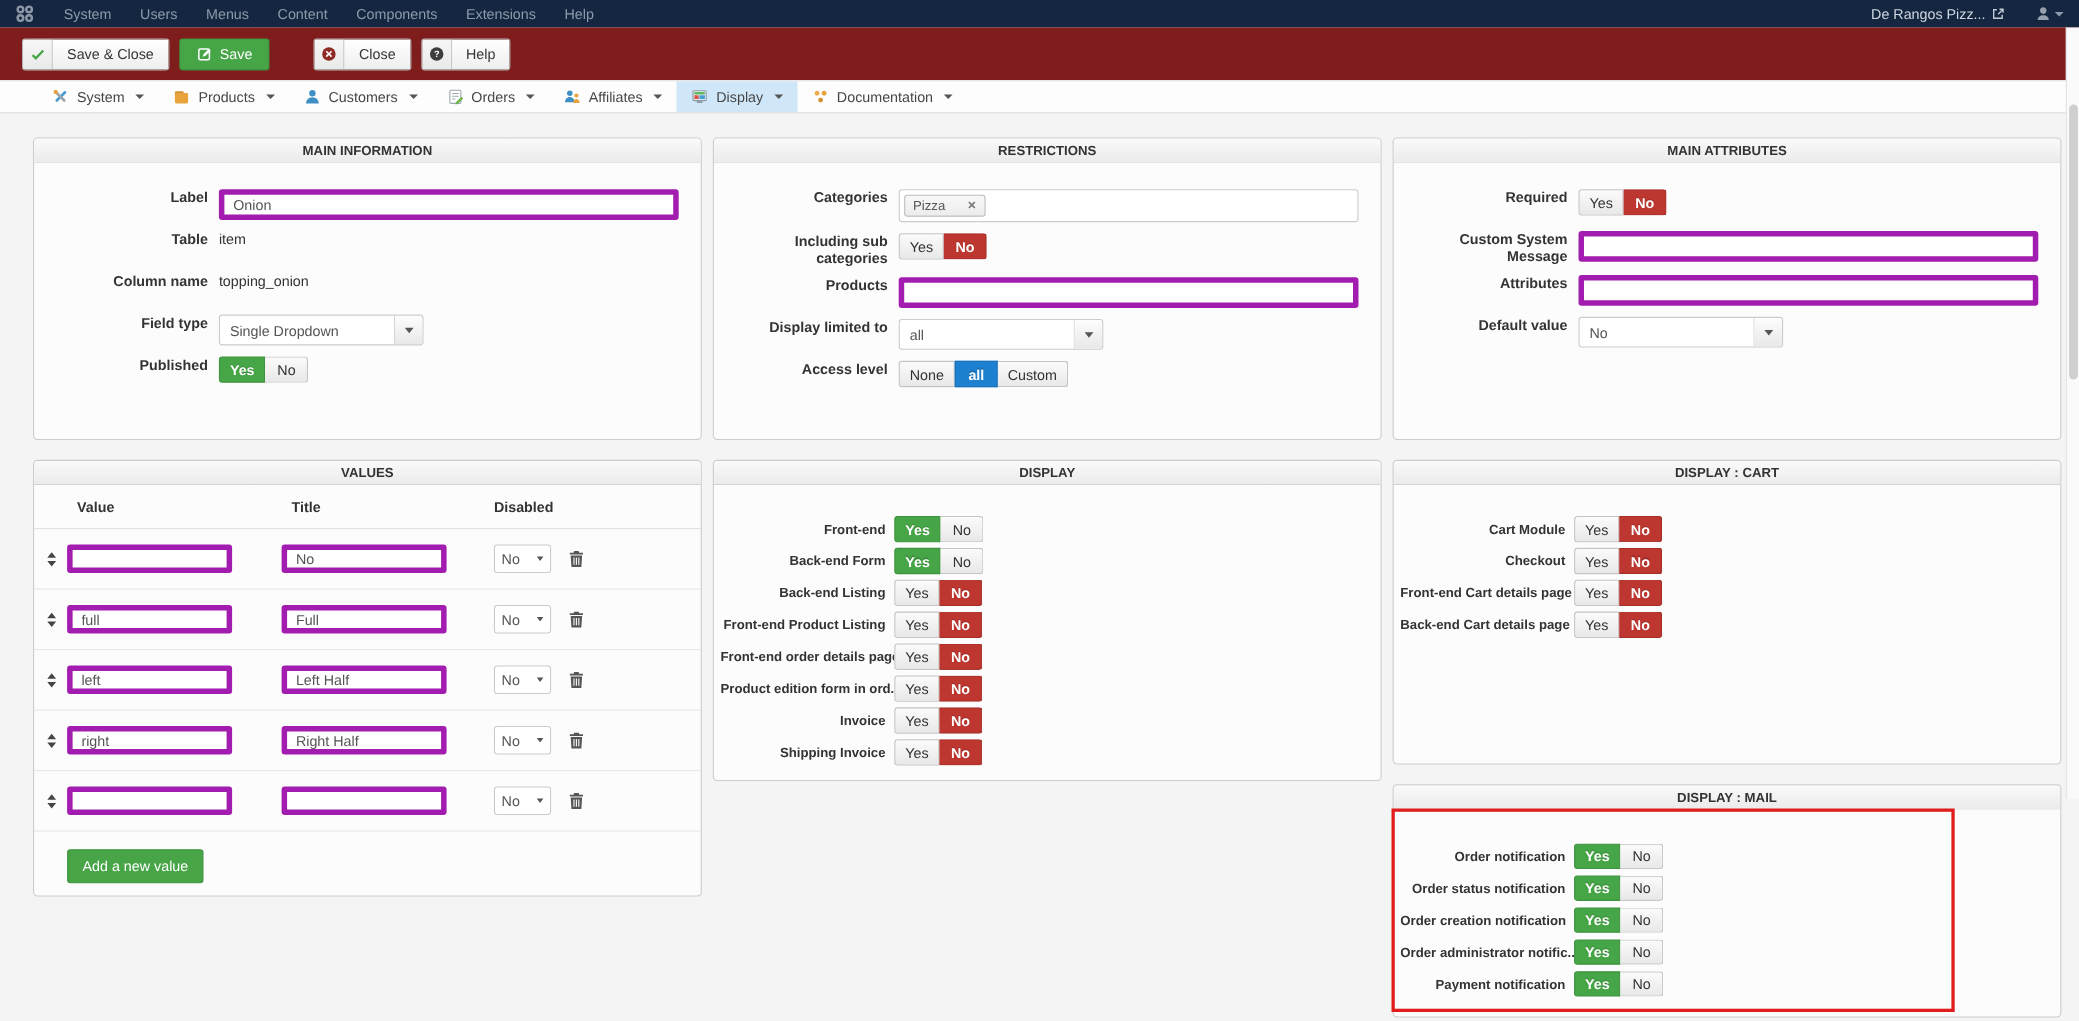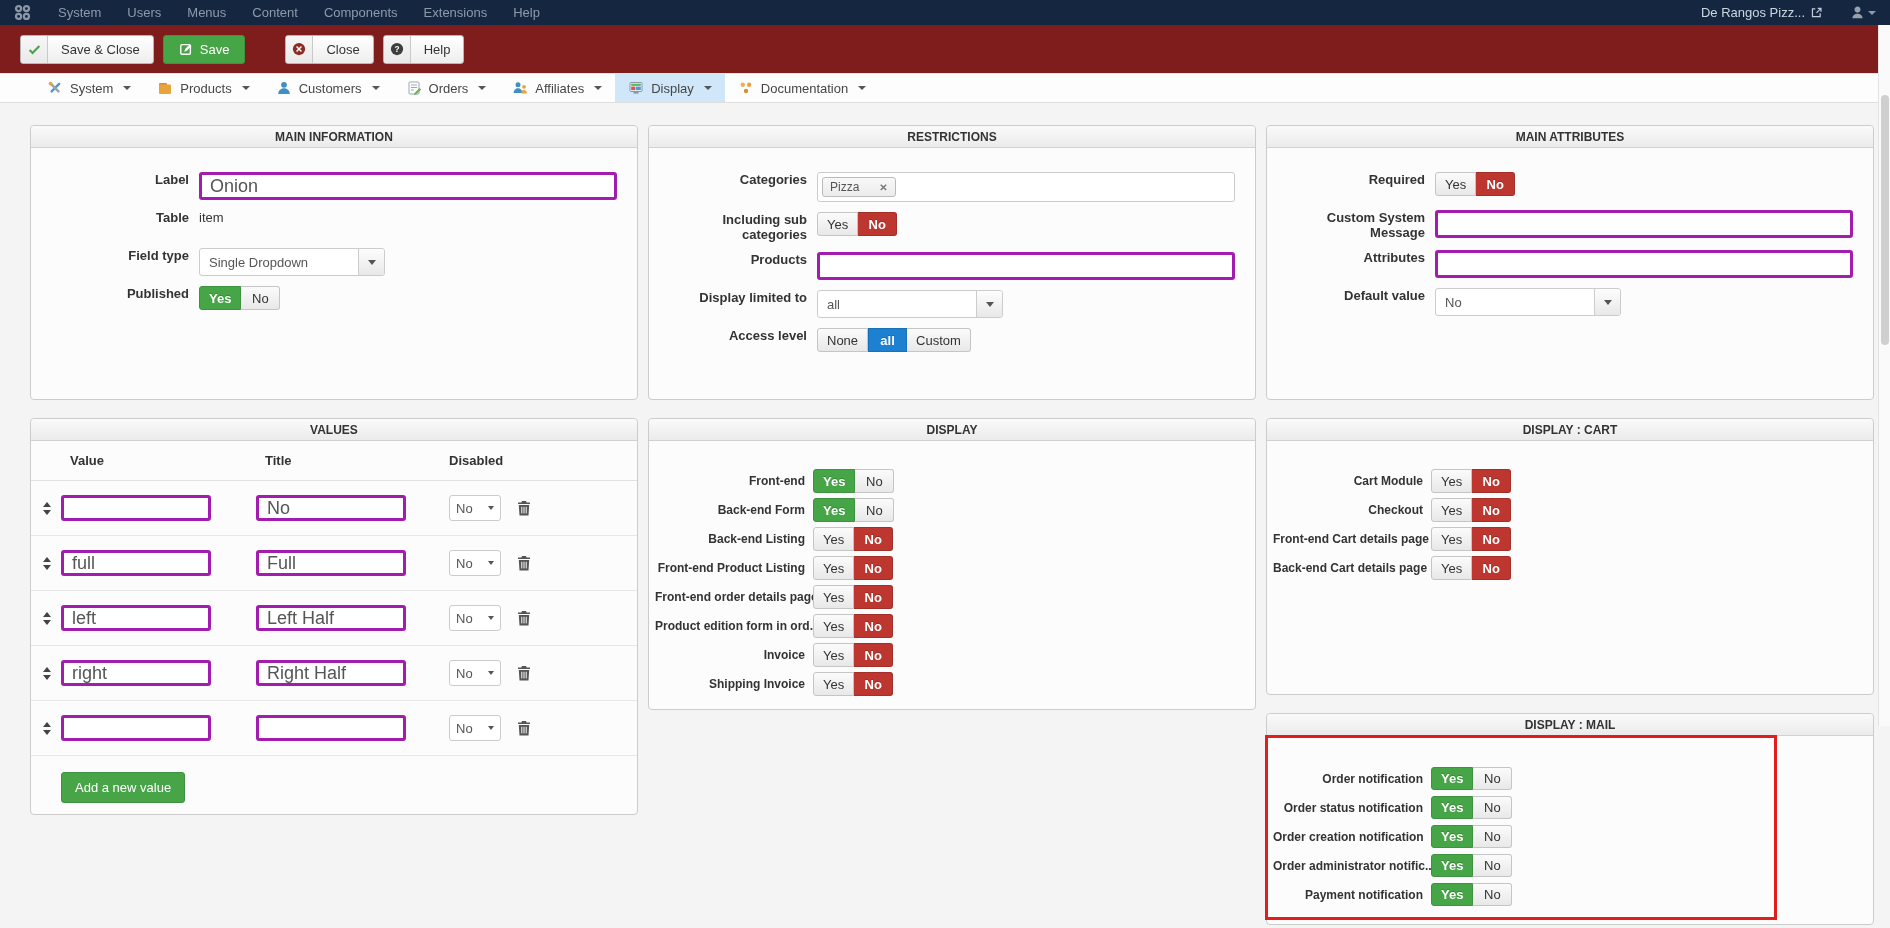--- a/index.html
+++ b/index.html
@@ -49,21 +49,21 @@
   .h275 { height:275px; }
   .h397 { height:397px; }
   .h292 { height:292px; }
   .h277 { height:277px; }
   .h212 { height:212px; }
 
   
   .frow { display:flex; margin-bottom:10px; min-height:28px; }
   .flabel { width:148px; text-align:right; font-weight:bold; color:#333; padding-right:10px; flex-shrink:0; }
   .static-val { color:#333; }
-  .tinput { height:28px; border:3px solid #a21caf; border-radius:3px; background:#fff; padding:0 8px; font-size:18px;
+  .tinput { height:28px; border:5px solid #a21caf; border-radius:3px; background:#fff; padding:0 8px; font-size:13px;
             color:#555; font-family:"Liberation Sans", sans-serif; outline:none; }
   .grow { flex:1; }
 
   .fselect { display:inline-flex; border:1px solid #ccc; border-radius:3px; background:#fff; height:28px; align-items:center; cursor:pointer; }
   .fselect .sel-text { width:158px; padding:0 9px; color:#555; }
   .fselect .sel-btn { width:26px; align-self:stretch; border-left:1px solid #ccc; background:linear-gradient(#fdfdfd,#e8e8e8);
                       display:flex; align-items:center; justify-content:center; border-radius:0 3px 3px 0; }
   .sel-caret { width:0; height:0; border-left:4px solid transparent; border-right:4px solid transparent; border-top:5px solid #555; }
 
   .tag-input { flex:1; height:30px; border:1px solid #ccc; border-radius:3px; background:#fff; display:flex; align-items:center; padding:0 4px; }
@@ -287,20 +287,24 @@
         <div class="panel-body">
           <div class="frow">
             <span class="flabel">Label</span>
             <input class="tinput grow" value="Onion" style="">
           </div>
           <div class="frow">
             <span class="flabel">Table</span>
             <span class="static-val">item</span>
           </div>
           <div class="frow">
+            <span class="flabel">Column name</span>
+            <span class="static-val">topping_onion</span>
+          </div>
+          <div class="frow">
             <span class="flabel">Field type</span>
             <span class="fselect">
               <span class="sel-text">Single Dropdown</span>
               <span class="sel-btn">
                   <i class="sel-caret"></i>
                 </span>
             </span>
           </div>
           <div class="frow">
             <span class="flabel">Published</span>

